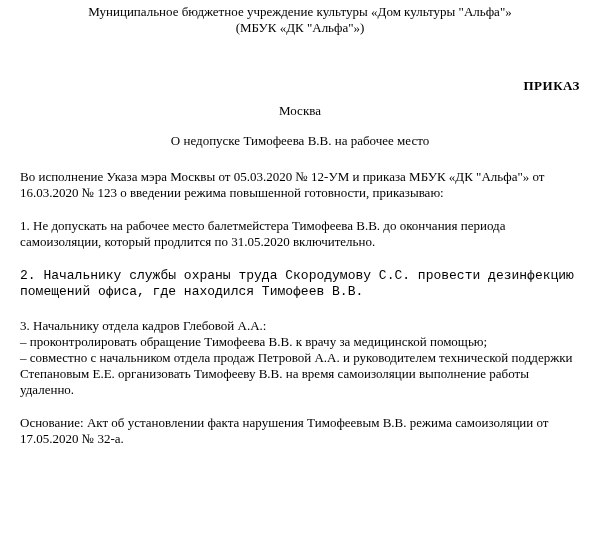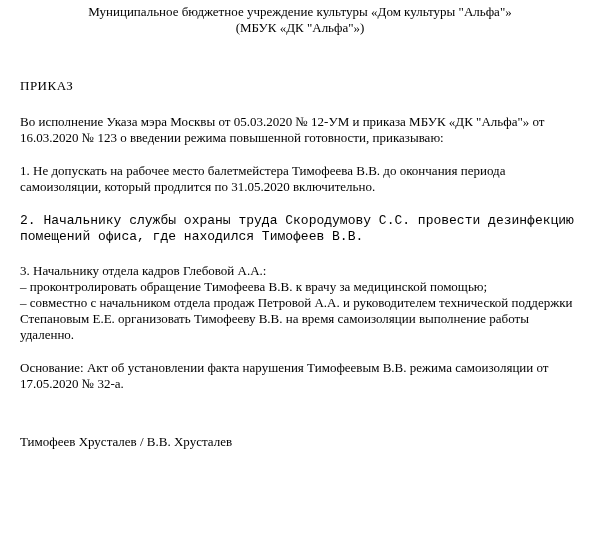--- a/index.html
+++ b/index.html
@@ -19,23 +19,23 @@
     font-size: 13px;
     line-height: 16px;
     overflow: hidden;
   }
   .org-line {
     margin: 0;
     text-align: center;
   }
   .doc-title {
     margin: 42px 0 0 0;
-    text-align: left;
+    text-align: right;
     font-size: 13px;
-    font-weight: normal;
+    font-weight: bold;
     letter-spacing: 0.5px;
   }
   .date-row {
     display: flex;
     justify-content: space-between;
     margin-top: 8px;
   }
   .city {
     margin: 9px 0 0 0;
     text-align: center;
@@ -60,21 +60,23 @@
 <div class="page">
 
   <div>
     <p class="org-line">Муниципальное бюджетное учреждение культуры «Дом культуры "Альфа"»</p>
     <p class="org-line">(МБУК «ДК "Альфа"»)</p>
   </div>
 
   <h1 class="doc-title">ПРИКАЗ</h1>
 
 
+  <p class="city">Москва</p>
 
+  <p class="subject">О недопуске Тимофеева В.В. на рабочее место</p>
 
   <p class="para intro">Во исполнение Указа мэра Москвы от 05.03.2020 № 12-УМ и приказа МБУК «ДК "Альфа"» от 16.03.2020 № 123 о введении режима повышенной готовности, приказываю:</p>
 
   <p class="para item-1">1. Не допускать на рабочее место балетмейстера Тимофеева В.В. до окончания периода самоизоляции, который продлится по 31.05.2020 включительно.</p>
 
   <p class="para item-2">2. Начальнику службы охраны труда Скородумову С.С. провести дезинфекцию помещений офиса, где находился Тимофеев В.В.</p>
 
   <p class="para item-3">3. Начальнику отдела кадров Глебовой А.А.:
 – проконтролировать обращение Тимофеева В.В. к врачу за медицинской помощью;
 – совместно с начальником отдела продаж Петровой А.А. и руководителем технической поддержки Степановым Е.Е. организовать Тимофееву В.В. на время самоизоляции выполнение работы удаленно.</p>

